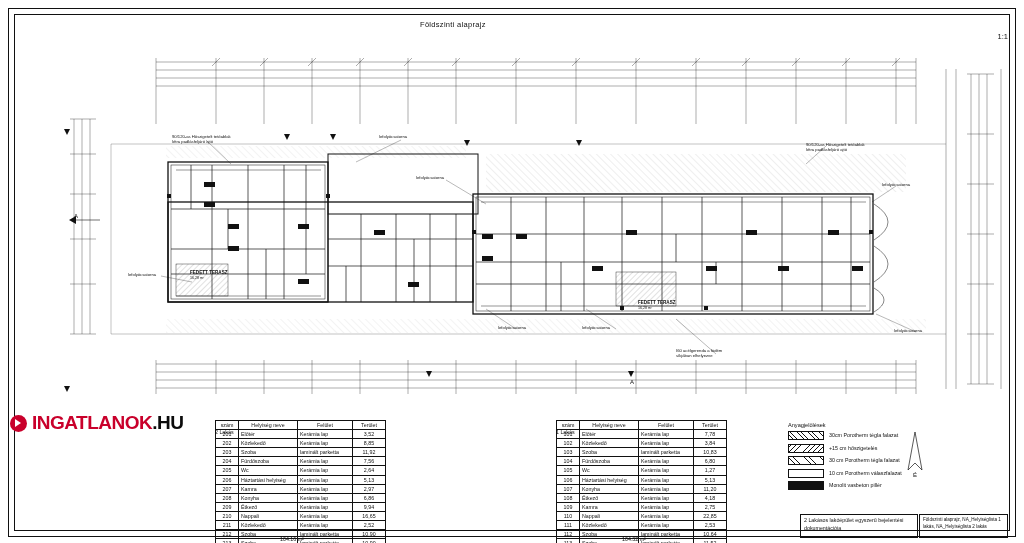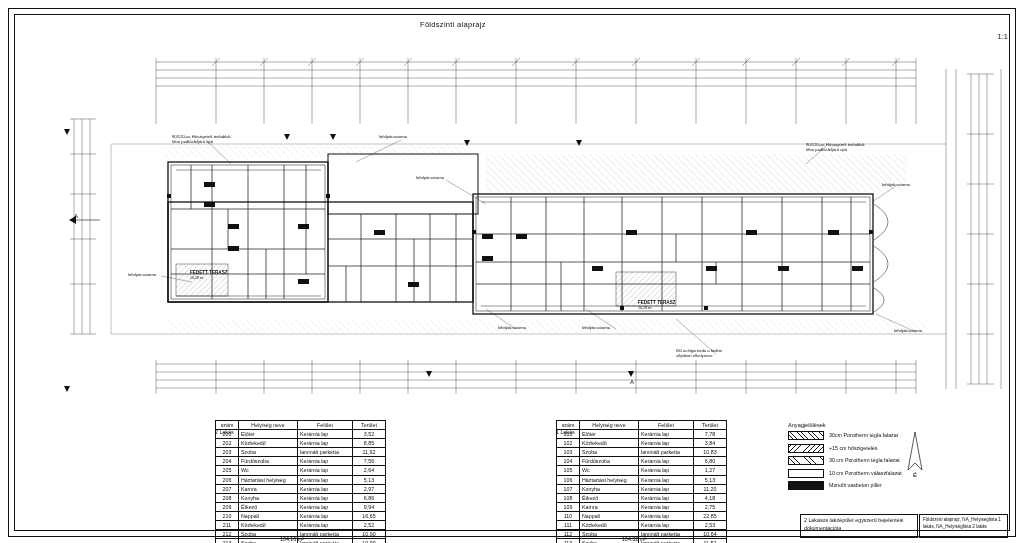--- a/index.html
+++ b/index.html
@@ -559,13 +559,17 @@
       <text x="13" y="47" font-size="6" font-family="Liberation Sans, sans-serif" fill="#111">É</text>
     </svg>
   </div>
 
   <div class="tb1">2 Lakásos lakóépület egyszerű bejelentési dokumentációja</div>
   <div class="tb2">
     <div>Földszinti alaprajz, NA_Helyiséglista 1</div>
     <div>lakás, NA_Helyiséglista 2 lakás</div>
   </div>
 
+  <div class="watermark">
+    <span class="wm-dot"></span>
+    <span>INGATLANOK<span class="wm-hu">.HU</span></span>
+  </div>
 </div>
 
 </body></html>

